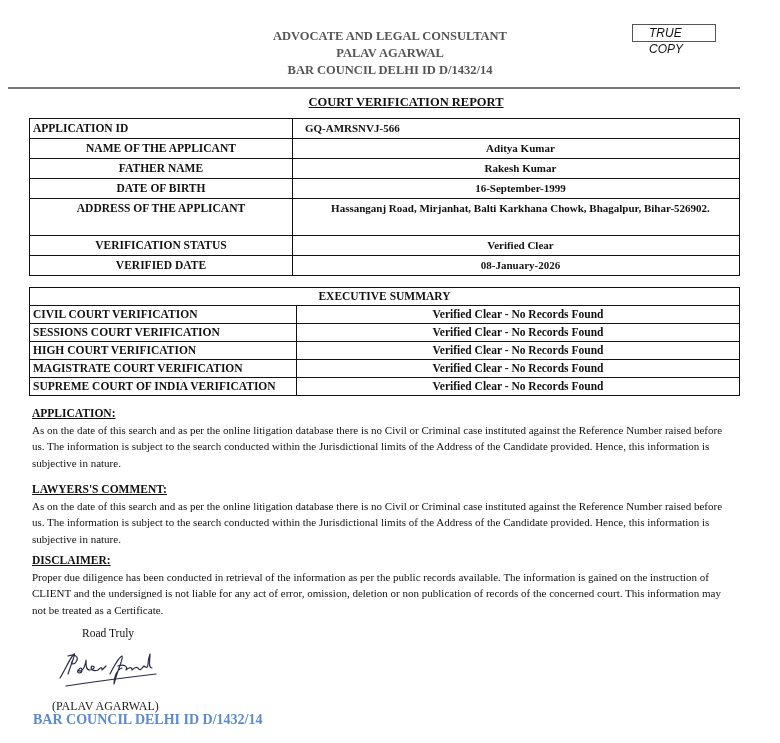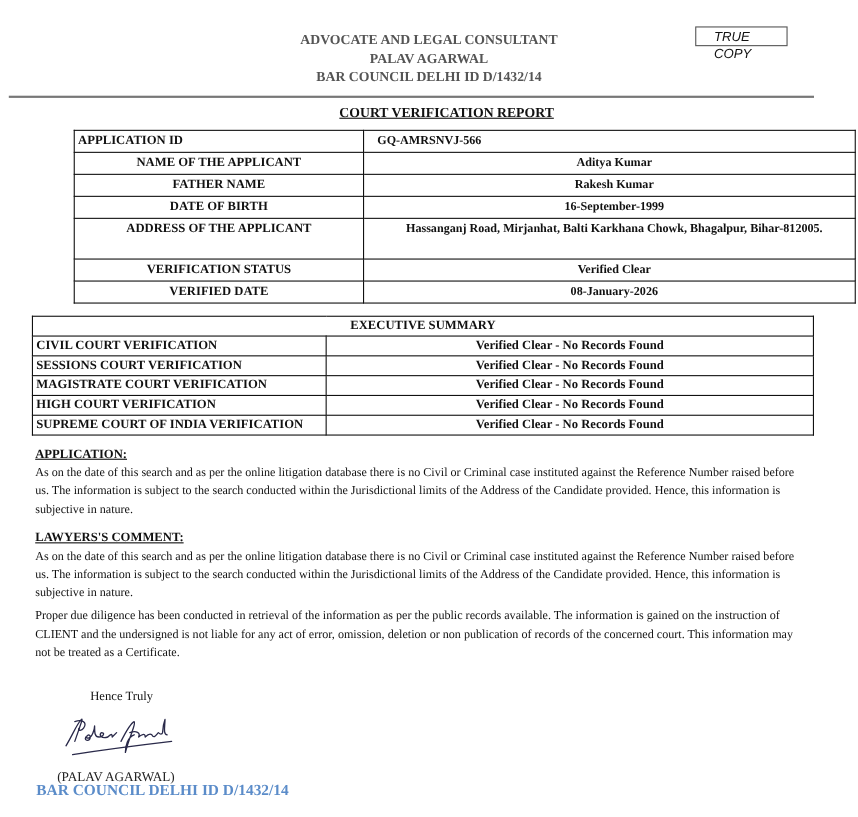--- a/index.html
+++ b/index.html
@@ -26,21 +26,21 @@
     }
     table { border-collapse: collapse; position: absolute; left: 29px; }
     td {
       border: 1.5px solid #111; font-size: 11.5px; padding: 0 3px; vertical-align: top;
       height: 19px; line-height: 18px;
     }
     .info td.label { width: 260px; font-weight: bold; }
     .info td.value { width: 440px; font-weight: bold; font-size: 11px; padding-left: 12px; }
     .info tr + tr td { border-top-color: #666; text-align: center; }
     .info tr.tall td { height: 36px; }
-    .info { top: 118px; width: 711px; margin-left: 38px; }
+    .info { top: 118px; width: 711px; }
     .summary { top: 287px; width: 711px; }
     .summary td { height: 17px; line-height: 17px; font-weight: bold; font-size: 11.5px; }
     .summary td.head { text-align: center; font-weight: bold; }
     .summary td.label { width: 260px; }
     .summary td.status { text-align: center; }
     .section {
       position: absolute; left: 32px; width: 700px; font-size: 11px; line-height: 16.5px;
     }
     .section .title { font-weight: bold; text-decoration: underline; font-size: 11.5px; }
     .conclusion { top: 405px; }
@@ -80,21 +80,21 @@
   <tr>
     <td class="label">FATHER NAME</td>
     <td class="value">Rakesh Kumar</td>
   </tr>
   <tr>
     <td class="label">DATE OF BIRTH</td>
     <td class="value">16-September-1999</td>
   </tr>
   <tr class="tall">
     <td class="label">ADDRESS OF THE APPLICANT</td>
-    <td class="value">Hassanganj Road, Mirjanhat, Balti Karkhana Chowk, Bhagalpur, Bihar-812005.</td>
+    <td class="value">Hassanganj Road, Mirjanhat, Balti Karkhana Chowk, Bhagalpur, Bihar-526902.</td>
   </tr>
   <tr>
     <td class="label">VERIFICATION STATUS</td>
     <td class="value">Verified Clear</td>
   </tr>
   <tr>
     <td class="label">VERIFIED DATE</td>
     <td class="value">08-January-2026</td>
   </tr>
 </tbody>
@@ -107,49 +107,50 @@
   </tr>
   <tr>
     <td class="label">CIVIL COURT VERIFICATION</td>
     <td class="status">Verified Clear - No Records Found</td>
   </tr>
   <tr>
     <td class="label">SESSIONS COURT VERIFICATION</td>
     <td class="status">Verified Clear - No Records Found</td>
   </tr>
   <tr>
-    <td class="label">MAGISTRATE COURT VERIFICATION</td>
+    <td class="label">HIGH COURT VERIFICATION</td>
     <td class="status">Verified Clear - No Records Found</td>
   </tr>
   <tr>
-    <td class="label">HIGH COURT VERIFICATION</td>
+    <td class="label">MAGISTRATE COURT VERIFICATION</td>
     <td class="status">Verified Clear - No Records Found</td>
   </tr>
   <tr>
     <td class="label">SUPREME COURT OF INDIA VERIFICATION</td>
     <td class="status">Verified Clear - No Records Found</td>
   </tr>
 </tbody>
   </table>
 
 <div class="section conclusion">
   <div class="title">APPLICATION:</div>
   <div>As on the date of this search and as per the online litigation database there is no Civil or Criminal case instituted against the Reference Number raised before us. The information is subject to the search conducted within the Jurisdictional limits of the Address of the Candidate provided. Hence, this information is subjective in nature.</div>
 </div>
 
 <div class="section comment">
   <div class="title">LAWYERS'S COMMENT:</div>
   <div>As on the date of this search and as per the online litigation database there is no Civil or Criminal case instituted against the Reference Number raised before us. The information is subject to the search conducted within the Jurisdictional limits of the Address of the Candidate provided. Hence, this information is subjective in nature.</div>
 </div>
 
 <div class="section disclaimer">
+  <div class="title">DISCLAIMER:</div>
   <div>Proper due diligence has been conducted in retrieval of the information as per the public records available. The information is gained on the instruction of CLIENT and the undersigned is not liable for any act of error, omission, deletion or non publication of records of the concerned court. This information may not be treated as a Certificate.</div>
 </div>
 
-<div class="yours">Hence Truly</div>
+<div class="yours">Road Truly</div>
 
 <svg class="signature" viewBox="0 0 110 44">
   <g fill="none" stroke="#2a2a4a" stroke-width="1.2" stroke-linecap="round" stroke-linejoin="round">
     <path d="M8 30 C14 20, 18 10, 22 6 C24 4, 20 14, 16 26"></path>
     <path d="M16 8 C22 6, 28 8, 24 14 C22 17, 18 16, 20 14"></path>
     <path d="M26 22 C24 26, 30 26, 30 22 C30 19, 26 20, 27 23 C32 24, 34 14, 34 12 C34 18, 34 22, 38 22 C42 22, 44 18, 40 18 C38 20, 40 24, 46 22 C48 20, 50 18, 50 22 C52 20, 54 18, 54 18"></path>
     <path d="M58 26 C62 18, 66 10, 70 8 C72 10, 66 20, 62 36 C62 30, 64 22, 70 20"></path>
     <path d="M66 18 C72 16, 76 18, 74 22 C76 20, 80 18, 80 22 C82 20, 84 18, 86 20 C88 24, 90 20, 92 18 C94 20, 96 20, 96 16 C96 12, 98 6, 98 6 C98 12, 96 20, 100 20"></path>
     <path d="M14 38 C40 34, 70 30, 104 26"></path>
   </g>

